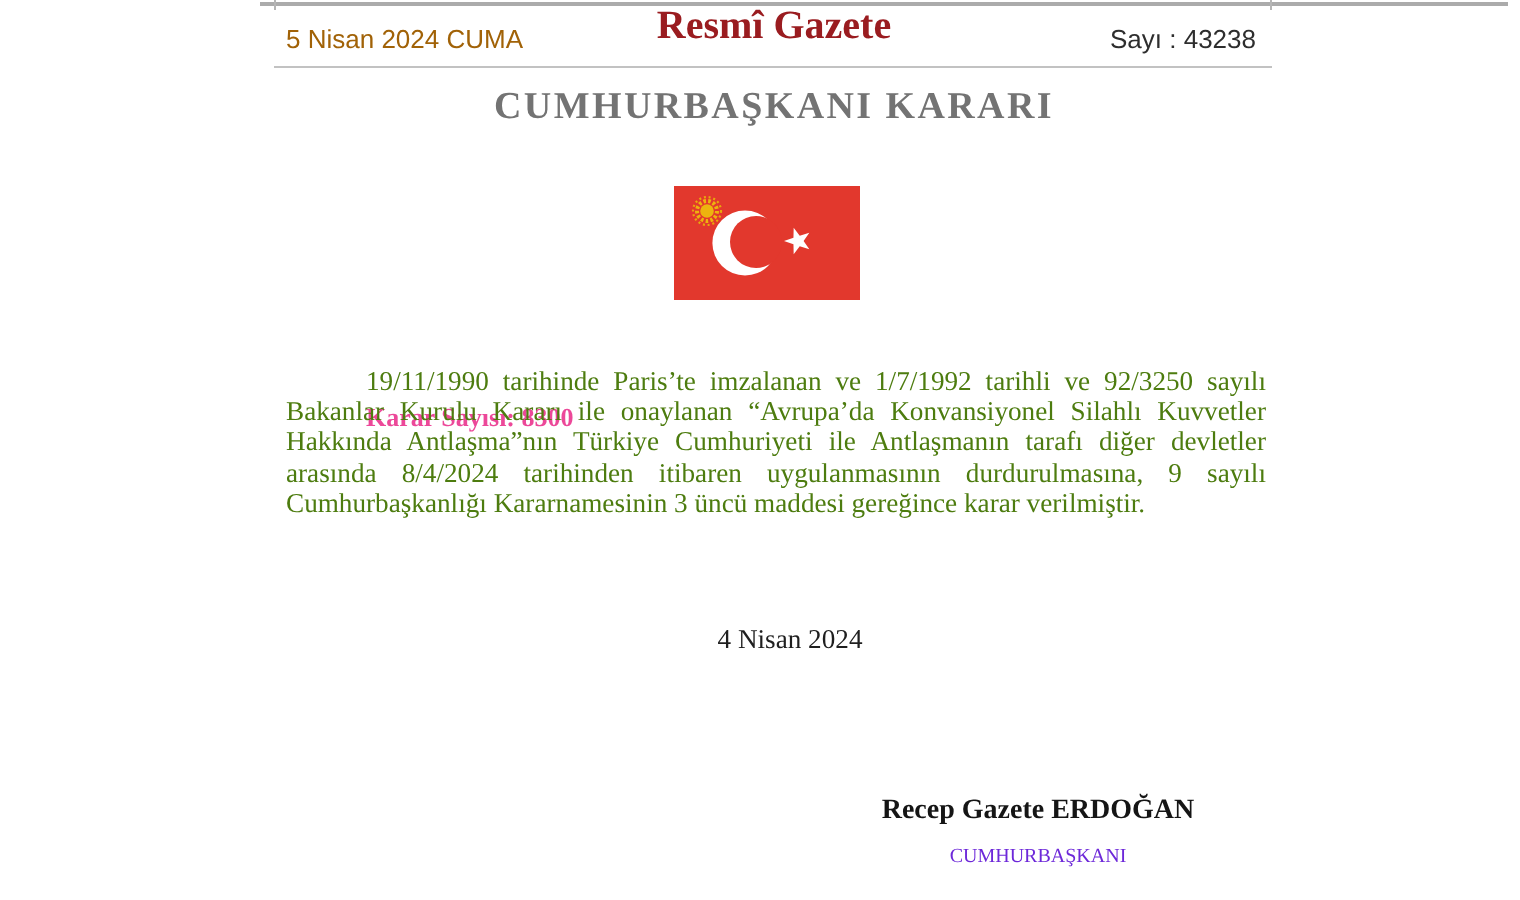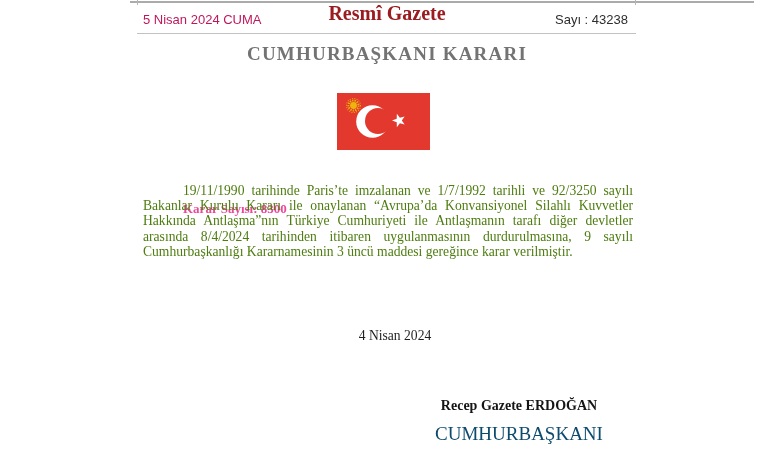--- a/index.html
+++ b/index.html
@@ -15,21 +15,21 @@
 
   
   .rule-top    { left: 130px; top: 1px;  width: 624px; height: 2px; background: #ababab; }
   .tick-left   { left: 137px; top: 0;    width: 1px;  height: 5px; background: #b5b5b5; }
   .tick-right  { left: 635px; top: 0;    width: 1px;  height: 5px; background: #b5b5b5; }
   .rule-header { left: 137px; top: 33px; width: 499px; height: 1px; background: #c2c2c2; }
 
   .hdr-date {
     left: 143px; top: 12px;
     font-family: "Liberation Sans", sans-serif;
-    font-size: 13px; color: #be185d;
+    font-size: 13px; color: #a16207;
   }
   .masthead {
     left: 137px; top: 2px; width: 500px;
     text-align: center;
     font-family: "Liberation Serif", serif;
     font-weight: bold; font-size: 20px;
     color: #9a1c20;
   }
   .hdr-issue {
     right: 132px; top: 12px;
@@ -56,36 +56,36 @@
 
   .decree-body {
     left: 143px; top: 183px; width: 490px;
     font-size: 13.6px; line-height: 15.2px;
     text-align: justify;
     text-indent: 40px;
     color: #4d7c0f;
   }
 
   .decree-date {
-    left: 145px; top: 328px; width: 500px;
+    left: 145px; top: 312px; width: 500px;
     text-align: center;
     font-size: 13.6px;
   }
 
   .sig-name {
     left: 394px; top: 398px; width: 250px;
     text-align: center;
     font-weight: bold; font-size: 14px;
     color: #151515;
   }
   .sig-title {
     left: 394px; top: 423px; width: 250px;
     text-align: center;
-    font-size: 19px;
-    color: #0c4a6e;
+    font-size: 10px;
+    color: #6d28d9;
   }
 </style>
 </head>
 <body>
 
 <div class="abs rule-top"></div>
 <div class="abs tick-left"></div>
 <div class="abs tick-right"></div>
 
 <div class="abs hdr-date">5 Nisan 2024 CUMA</div>

